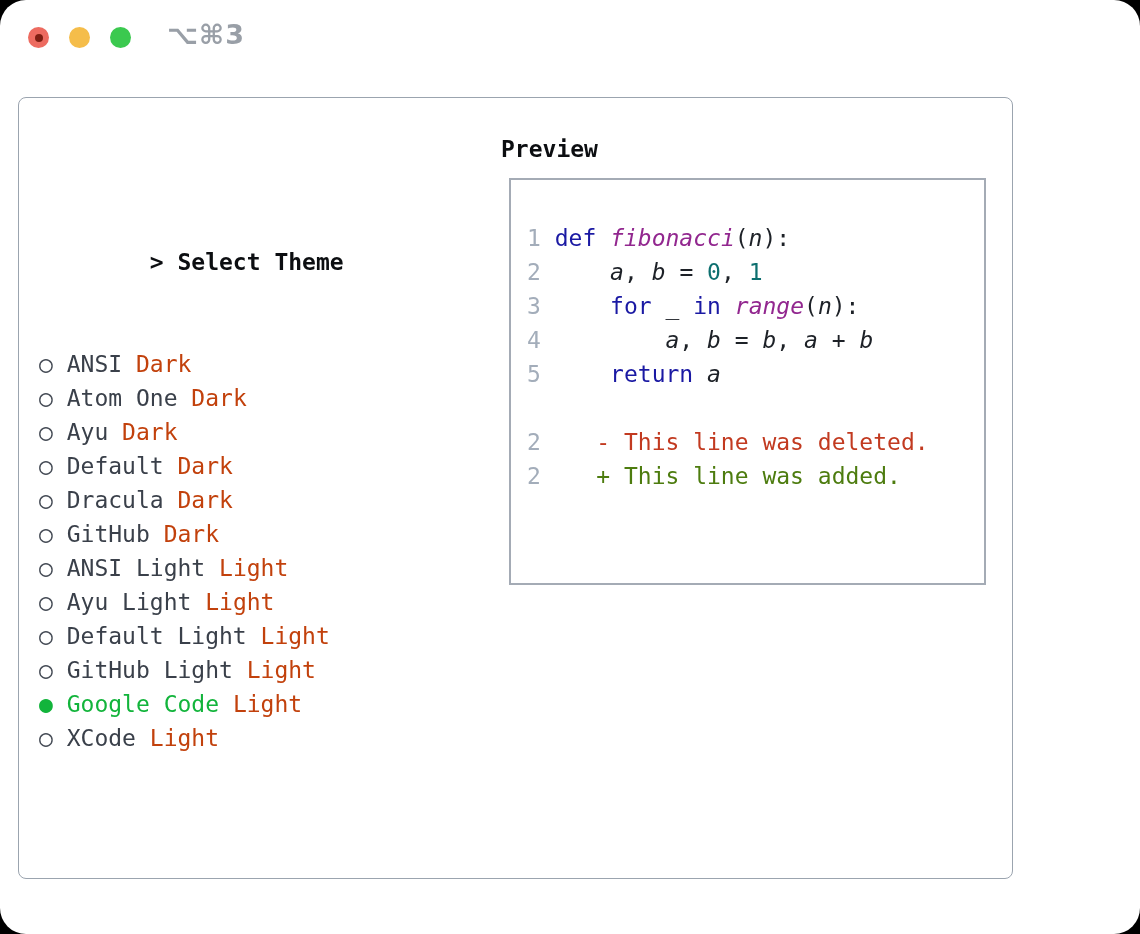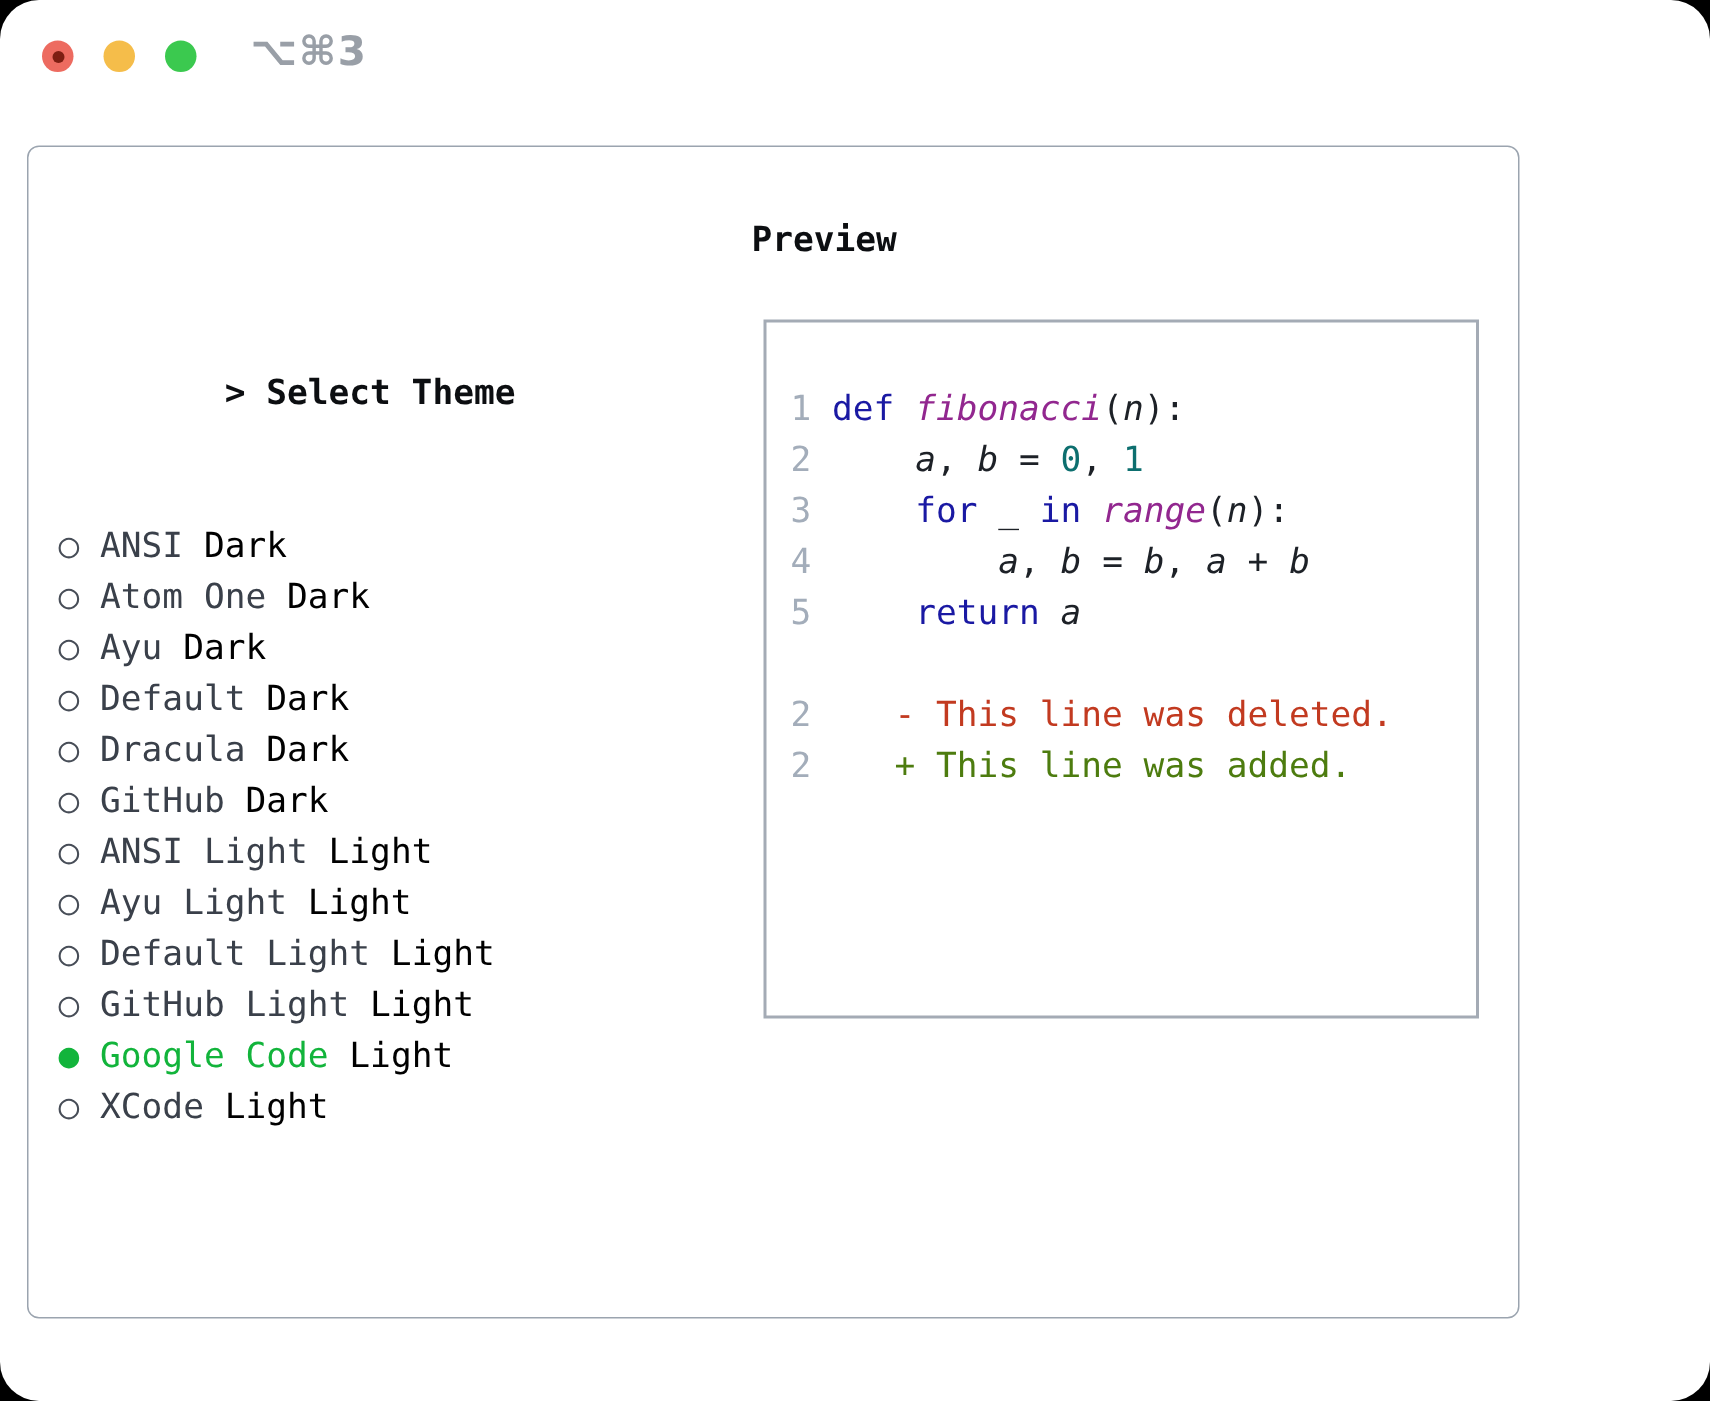--- a/index.html
+++ b/index.html
@@ -39,29 +39,29 @@
     font-size:23px;line-height:34px;
     white-space:pre;
   }
   .row{height:34px}
   .spacer{height:34px}
   .hdr-prefix,.hdr-label{font-weight:bold;color:#0c0e11}
   .bullet{color:#474d57}
   .bullet.sel{color:#12b43b}
   .opt-name{color:#3a404a}
   .opt-name.sel{color:#12b43b}
-  .variant{color:#000000}
+  .variant{color:#c2410c}
   
-  .right-col{position:absolute;left:482px;top:45px}
+  .right-col{position:absolute;left:482px;top:34px}
   .preview-title{
     font-weight:bold;font-size:23px;line-height:34px;color:#0c0e11;
   }
   .preview-box{
-    margin-left:8px;margin-top:36px;
-    width:477px;height:466px;
+    margin-left:8px;margin-top:12px;
+    width:477px;height:407px;
     border:2px solid #a4abb5;
     box-sizing:border-box;
     padding:41px 0 0 16px;
     overflow:hidden;
     background:#fff;
   }
   .code-line{font-size:23px;line-height:34px;height:34px;white-space:pre}
   .ln{color:#a3adba}
   .p{color:#1d2127}
   .kw{color:#1a19a3}

